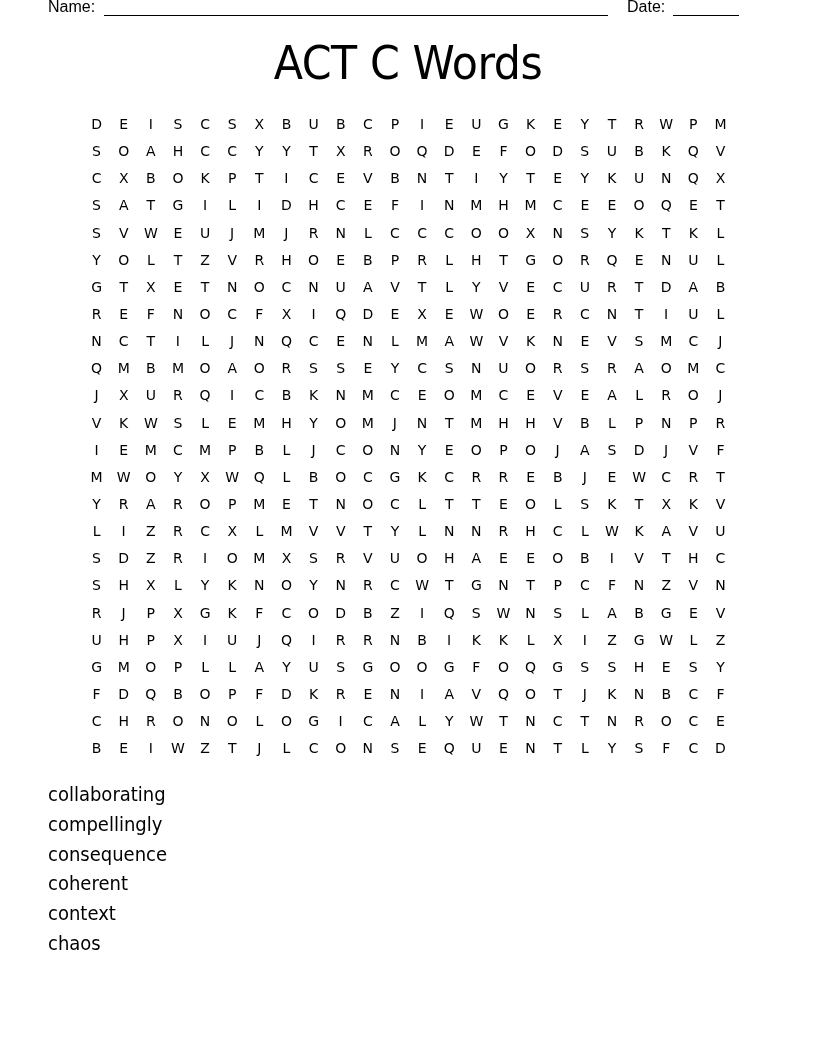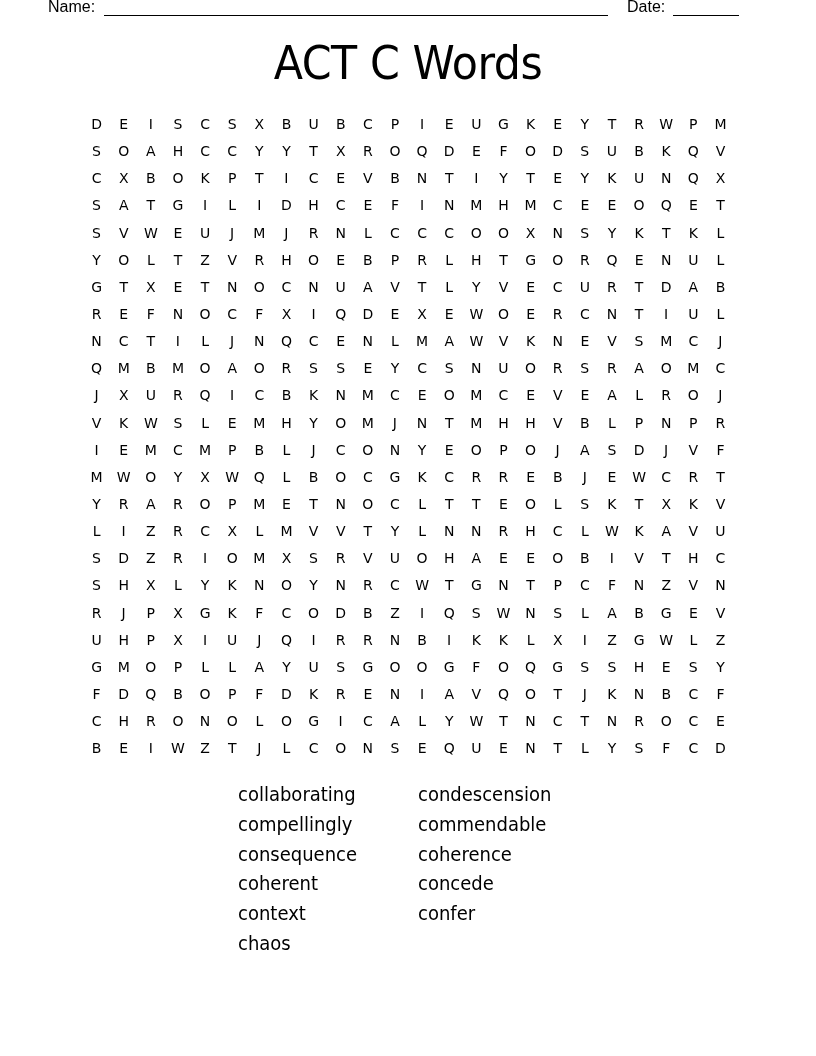--- a/index.html
+++ b/index.html
@@ -68,21 +68,20 @@
       font-family: "DejaVu Sans", sans-serif;
       font-size: 14px;
       line-height: 22px;
     }
     .wordlist {
       position: absolute;
       top: 780px;
       left: 48px;
       width: 740px;
       display: flex;
-      justify-content: center;
     }
     .word-col {
       width: 180px;
       display: flex;
       flex-direction: column;
     }
     .word {
       font-family: "DejaVu Sans", sans-serif;
       font-size: 20px;
       height: 29.8px;
@@ -733,20 +732,13 @@
 
 <div class="wordlist" id="wordlist">
     <div class="word-col">
       <div class="word">collaborating</div>
       <div class="word">compellingly</div>
       <div class="word">consequence</div>
       <div class="word">coherent</div>
       <div class="word">context</div>
       <div class="word">chaos</div>
     </div>
-    <div class="word-col">
-      <div class="word">condescension</div>
-      <div class="word">commendable</div>
-      <div class="word">coherence</div>
-      <div class="word">concede</div>
-      <div class="word">confer</div>
-    </div>
   </div>
 
 </body></html>

